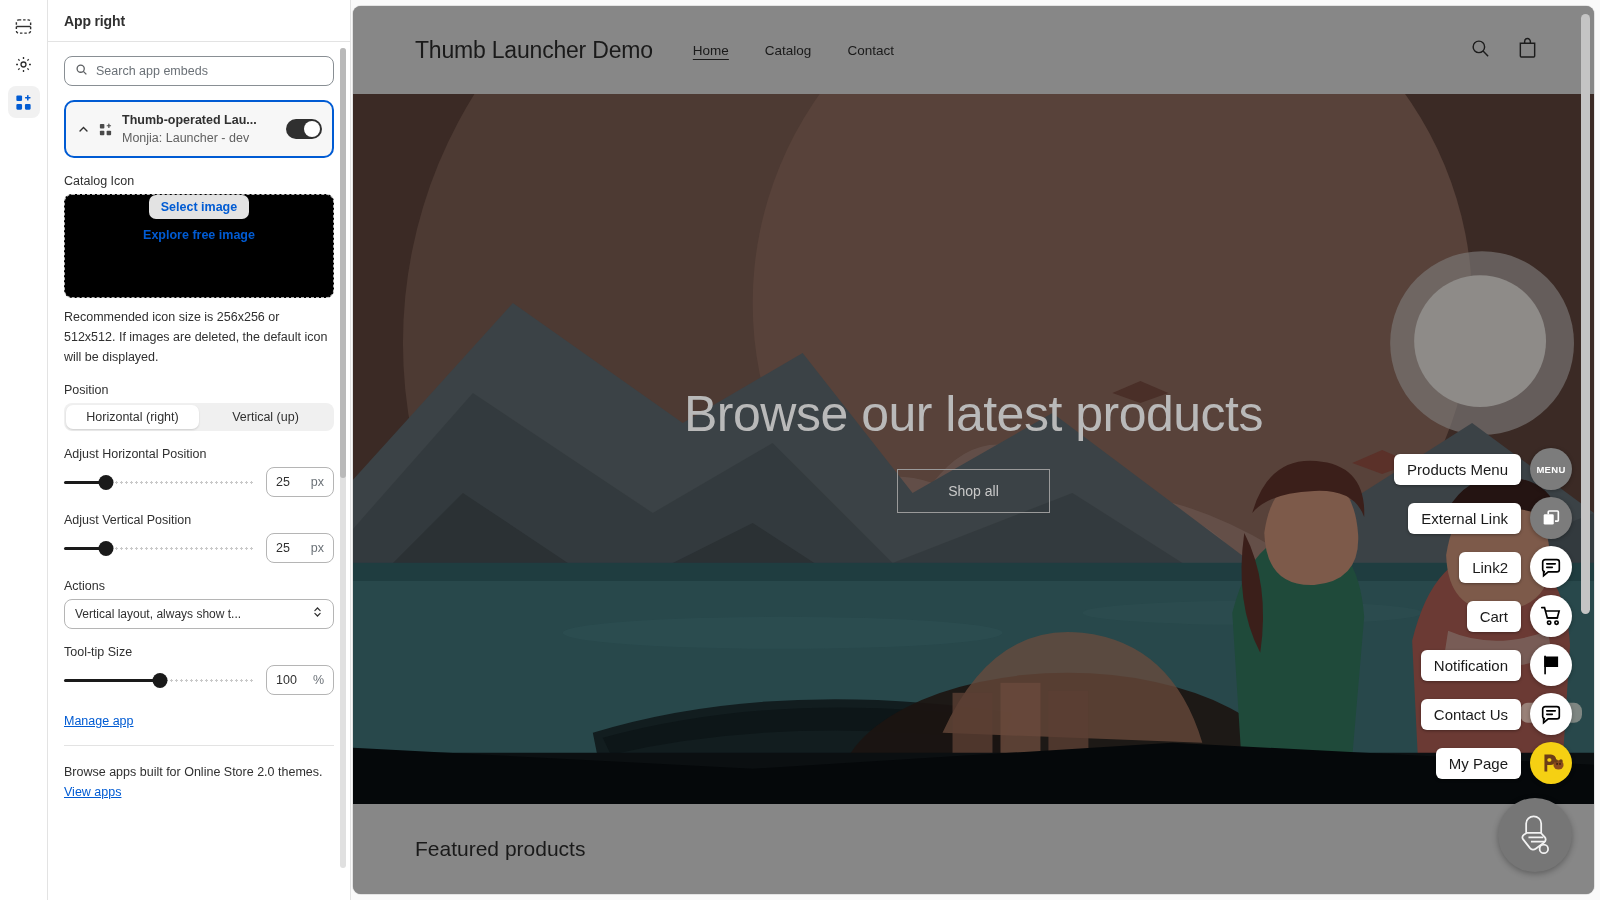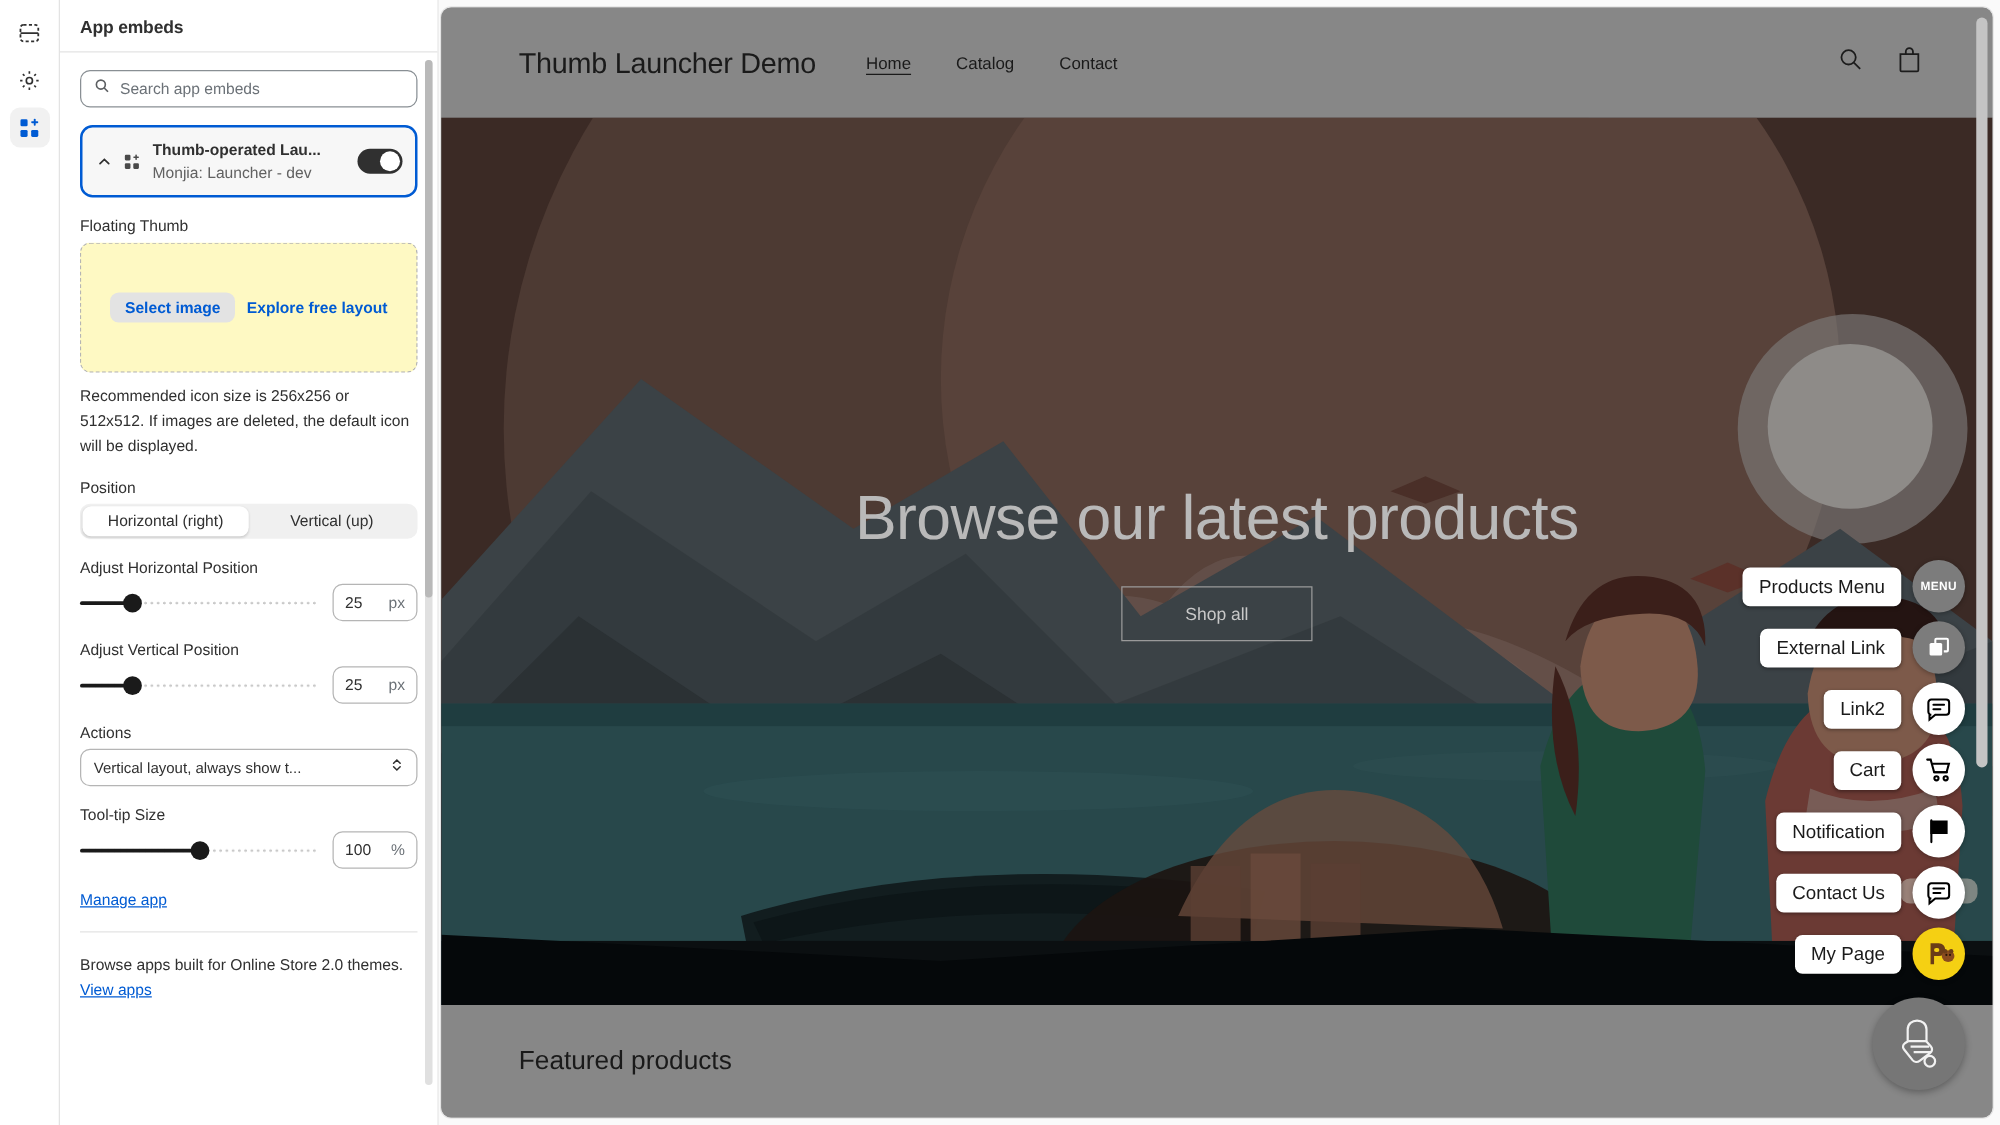--- a/index.html
+++ b/index.html
@@ -87,23 +87,23 @@
 
   
   .field-label {
     font-size: 12.5px; color: #303030; margin-bottom: 6px; font-weight: 400;
   }
   .section-gap { margin-bottom: 16px; }
 
   
   .dropzone {
     border: 1px dashed #b5b5b5; border-radius: 8px;
-    height: 104px; display: flex; flex-direction: row;
-    align-items: center; justify-content: center; gap: 9px;
-    background: #fef9c3;
+    height: 104px; display: flex; flex-direction: column;
+    align-items: center; justify-content: flex-start; gap: 9px;
+    background: #000000;
   }
   .btn-select {
     background: #e3e3e3; border: none; border-radius: 7px;
     padding: 5px 12px; font-size: 12.5px; font-weight: 700; color: #005bd3;
     cursor: pointer; font-family: "Liberation Sans", sans-serif;
   }
   .link-blue {
     font-size: 12.5px; font-weight: 700; color: #005bd3;
     text-decoration: none; cursor: pointer;
   }
@@ -288,21 +288,21 @@
         <rect x="2.5" y="11.5" width="6" height="6" rx="1.2"></rect>
         <rect x="11.5" y="11.5" width="6" height="6" rx="1.2"></rect>
         <rect x="13.7" y="2" width="1.6" height="6" rx="0.7"></rect>
         <rect x="11.5" y="4.2" width="6" height="1.6" rx="0.7"></rect>
       </svg>
     </div>
   </div>
 
   <div class="sidebar">
     <div class="sidebar-header">
-      <h1>App embeds</h1>
+      <h1>App right</h1>
     </div>
 
     <div class="sidebar-scroll">
       <div class="sb-pad">
 
         
         <div class="search-box">
           <span>
             <svg width="13" height="13" viewBox="0 0 16 16" fill="none" stroke="#5c5f62" stroke-width="1.6">
               <circle cx="7" cy="7" r="4.4"></circle>
@@ -332,24 +332,24 @@
             <div class="embed-title">Thumb-operated Lau...</div>
             <div class="embed-sub">Monjia: Launcher - dev</div>
           </span>
           <span class="toggle">
             <span class="knob"></span>
           </span>
         </div>
 
         
         <div class="section-gap">
-          <div class="field-label">Floating Thumb</div>
+          <div class="field-label">Catalog Icon</div>
           <div class="dropzone">
             <button class="btn-select">Select image</button>
-            <span class="link-blue">Explore free layout</span>
+            <span class="link-blue">Explore free image</span>
           </div>
           <div class="help-text">Recommended icon size is 256x256 or 512x512. If images are deleted, the default icon will be displayed.</div>
         </div>
 
         
         <div class="section-gap">
           <div class="field-label">Position</div>
           <div class="segmented">
             <div class="seg active">Horizontal (right)</div>
             <div class="seg">Vertical (up)</div>

